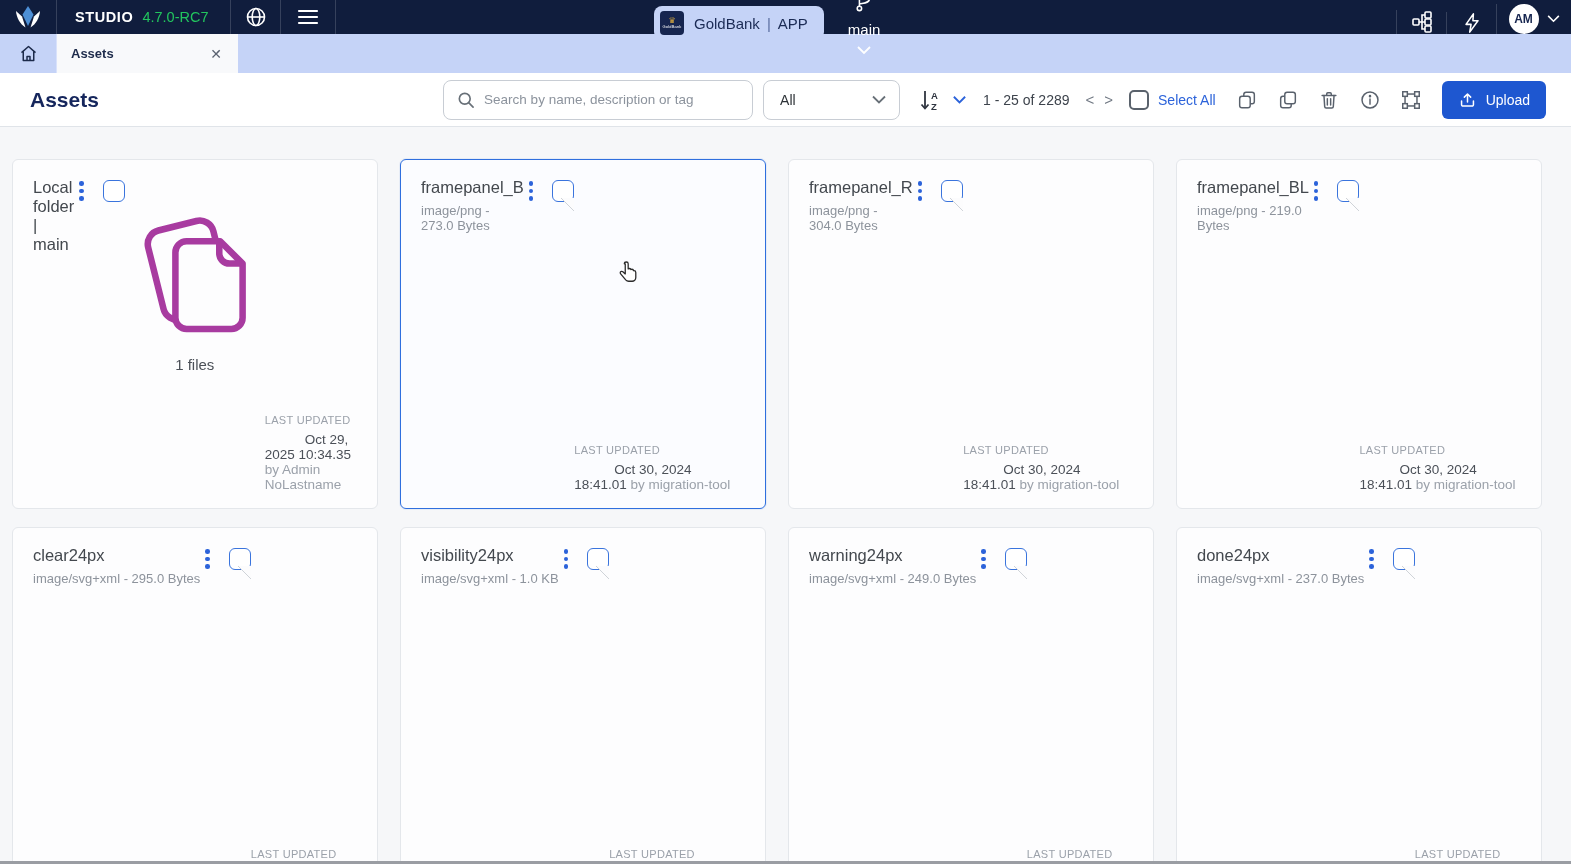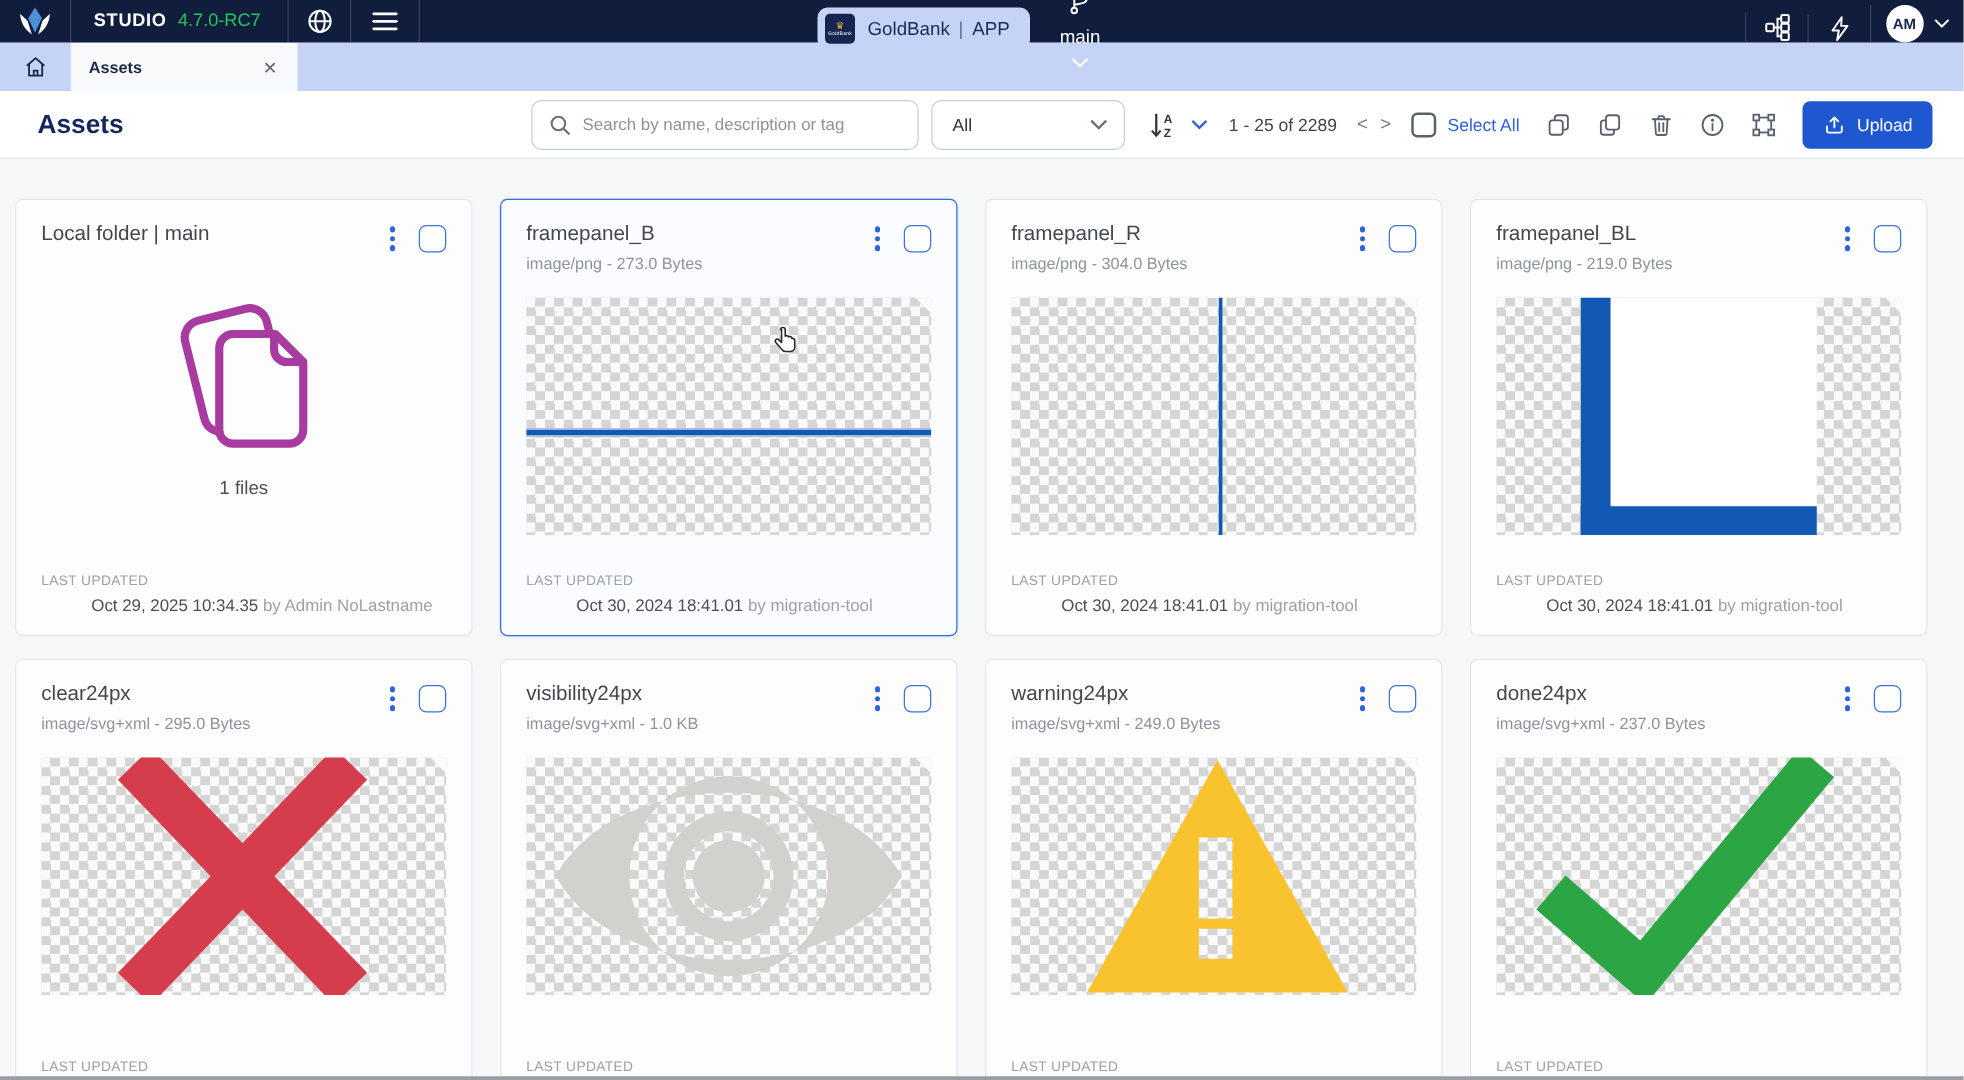--- a/index.html
+++ b/index.html
@@ -37,39 +37,39 @@
   .tab-active .tab-label { font-size:13px; font-weight:bold; color:#1c2a4a; }
   .tab-active .tab-close { margin-left:auto; color:#5a6270; font-size:14px; cursor:pointer; padding:2px 4px; }
 
   
   .toolbar { height:54px; background:#fff; border-bottom:1px solid #e0e4e9; display:flex; align-items:center; padding:0 25px 0 30px; }
   .page-title { font-size:21px; font-weight:bold; color:#15265c; }
   .tools { margin-left:auto; display:flex; align-items:center; }
   .searchbox { width:310px; height:40px; border:1px solid #c8cdd4; border-radius:8px; display:flex; align-items:center; padding:0 10px 0 12px; gap:8px; background:#fff; }
   .searchbox input { border:none; outline:none; flex:1; font-size:13.5px; font-family:"Liberation Sans",sans-serif; color:#333; background:transparent; }
   .searchbox input::placeholder { color:#8c939d; }
-  .filter { width:155px; height:40px; border:1px solid #c8cdd4; border-radius:8px; margin-left:10px; display:flex; align-items:center; padding:0 12px 0 16px; cursor:pointer; }
+  .filter { width:137px; height:40px; border:1px solid #c8cdd4; border-radius:8px; margin-left:10px; display:flex; align-items:center; padding:0 12px 0 16px; cursor:pointer; }
   .filter .filter-val { font-size:14px; color:#2e3338; }
   .filter svg { margin-left:auto; }
   .sortwrap { display:flex; align-items:center; margin-left:18px; gap:8px; }
   .sort-btn { cursor:pointer; display:flex; align-items:center; }
   .sort-chevron { cursor:pointer; display:flex; align-items:center; }
   .range { font-size:14px; color:#3d434c; margin-left:16px; white-space:nowrap; }
   .pager { display:flex; align-items:center; gap:10px; margin-left:16px; color:#707883; font-size:15px; }
   .pager span { cursor:pointer; }
   .selwrap { display:flex; align-items:center; gap:9px; margin-left:16px; }
   .tb-checkbox { width:20px; height:20px; border:2px solid #5a626c; border-radius:5px; background:#fff; cursor:pointer; }
   .select-all { color:#2c63da; font-size:14px; cursor:pointer; white-space:nowrap; }
   .iconrow { display:flex; align-items:center; gap:19px; margin-left:20px; }
   .iconbtn { cursor:pointer; display:flex; align-items:center; }
   .upload-btn { margin-left:20px; height:38px; background:#1e57d0; border:none; border-radius:6px; color:#fff; font-size:14px; font-family:"Liberation Sans",sans-serif; display:flex; align-items:center; gap:9px; padding:0 16px; cursor:pointer; }
 
   
   .grid { padding:32px 12px 0 12px; display:grid; grid-template-columns:repeat(4,366px); grid-auto-rows:350px; gap:18px 22px; }
-  .card { background:#fdfdfe; border:1px solid #e4e7eb; border-radius:6px; padding:18px 20px 16px 20px; display:flex; flex-direction:column; position:relative; }
+  .card { background:#fdfdfe; border:1px solid #e4e7eb; border-radius:6px; padding:18px 20px 16px 20px; display:flex; flex-direction:row; position:relative; }
   .card.hovered { border:1.5px solid #2f6fde; background:#fbfcff; box-shadow:0 0 0 1px rgba(47,111,222,.08); }
   .card-head { display:flex; align-items:flex-start; }
   .card-title { font-size:16.5px; font-weight:400; color:#43484e; }
   .card-meta { font-size:13px; color:#8d939c; margin-top:6px; }
   .card-actions { margin-left:auto; display:flex; align-items:center; gap:14px; }
   .kebab { display:flex; flex-direction:column; gap:3px; padding:3px 5px; cursor:pointer; }
   .kebab i { width:4.5px; height:4.5px; border-radius:50%; background:#2c63da; }
   .card-checkbox { width:22px; height:22px; border:1.5px solid #3a74dd; border-radius:6px; background:#fff; cursor:pointer; }
   .card-body { margin-top:20px; height:190px; position:relative; }
   .preview { background-image:conic-gradient(#d5d5d5 90deg, #fafafa 90deg 180deg, #d5d5d5 180deg 270deg, #fafafa 270deg); background-size:15px 15px; }

